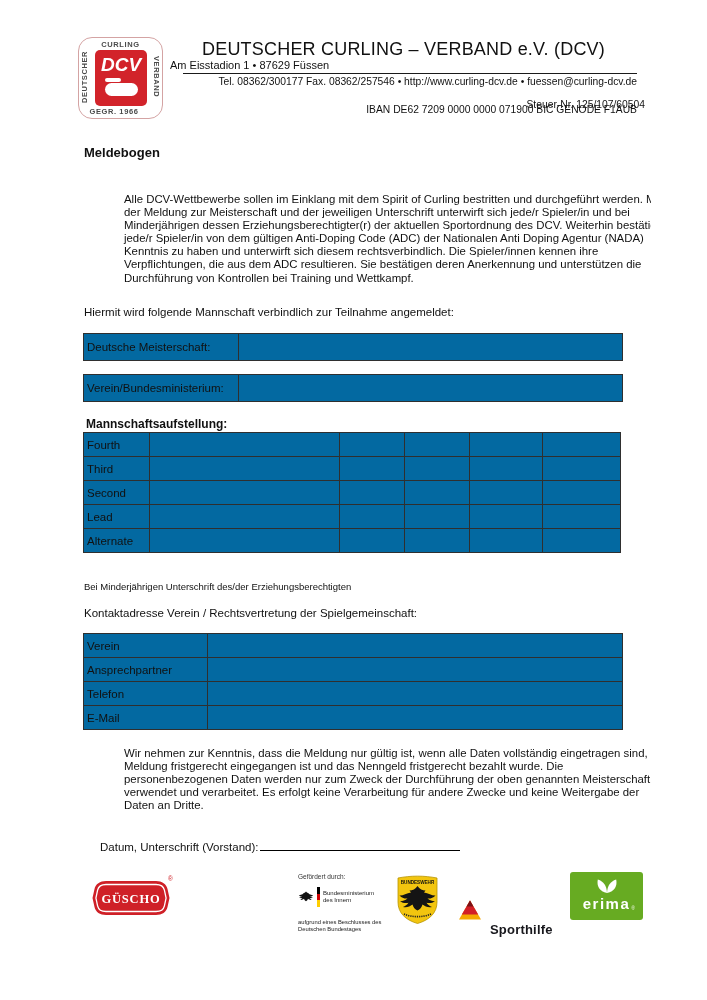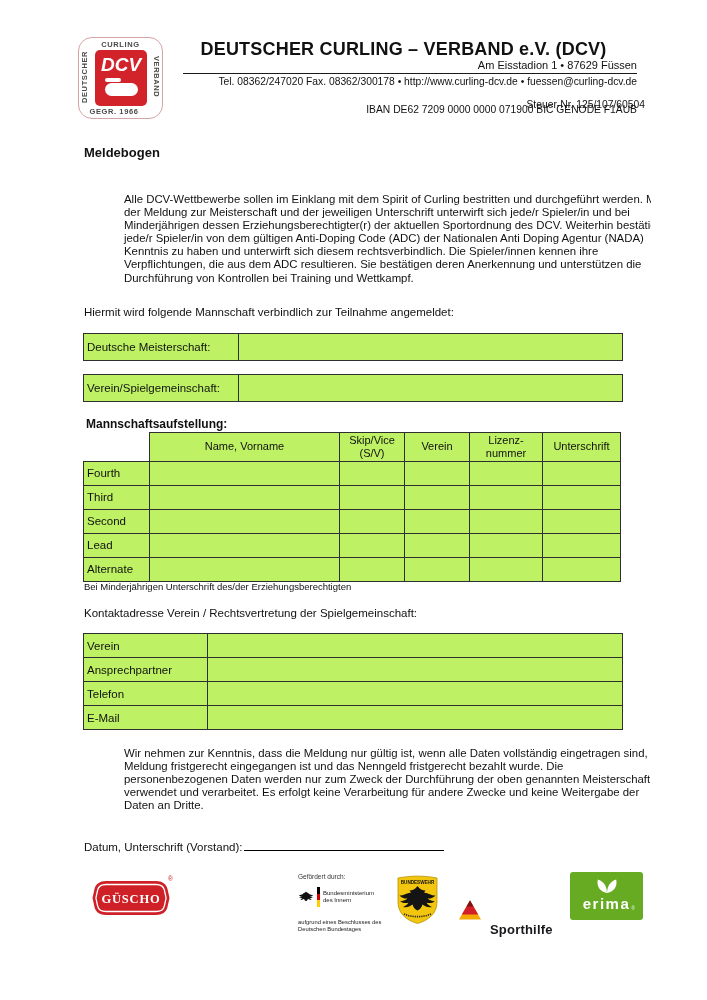--- a/index.html
+++ b/index.html
@@ -3,22 +3,22 @@
 <meta charset="utf-8">
 <style>
   html,body { margin:0; padding:0; background:#ffffff; }
   .page {
     position:relative; width:651px; height:1000px; background:#fff;
     font-family:"Liberation Sans", sans-serif; color:#111; overflow:hidden;
   }
   .abs { position:absolute; }
 
   
-  .doc-title { font-weight:bold; font-size:18px; text-align:center; letter-spacing:0.2px; }
-  .addr-line { font-size:11px; text-align:right; }
+  .doc-title { font-weight:normal; font-size:18px; text-align:center; letter-spacing:0.2px; }
+  .addr-line { font-size:11px; }
   .head-rule { border-top:1.4px solid #1a1a1a; }
   .contact-line { font-size:10.3px; text-align:right; }
 
   
   .logo-frame { width:85px; height:82px; border:1.6px solid #d4a3a3; border-radius:14px;
     box-sizing:border-box; background:#fff; position:relative; }
   .logo-word { position:absolute; font-size:7.5px; font-weight:bold; color:#4a4a4a; letter-spacing:0.6px; }
   .logo-word.top { top:2px; left:0; right:0; text-align:center; }
   .logo-word.bottom { bottom:2px; left:0; right:13px; text-align:center; }
   .logo-word.side { top:9px; height:60px; display:flex; align-items:center; justify-content:center; writing-mode:vertical-rl; }
@@ -32,21 +32,21 @@
 
   
   .h-bold { font-size:13px; font-weight:bold; }
   .para { font-size:11.4px; line-height:13.1px; width:545px;margin-left:40px; }
   .label-line { font-size:11.5px; }
   .small-note { font-size:9.5px; }
 
   
   table { border-collapse:collapse; table-layout:fixed; }
   td { border:1.5px solid #2f2f2f; font-size:11.5px; padding:0 4px; vertical-align:middle;
-       background:#bef264; overflow:hidden; }
+       background:#0369a1; overflow:hidden; }
   td.ghost { border:none; background:transparent; }
   td.head { font-size:11px; text-align:center; padding:1px 2px; line-height:1.18; }
   td.rowlabel { padding-left:3px; }
 
   
   .sig-line { display:inline-block; width:200px; height:12px; border-bottom:1.3px solid #000;
     vertical-align:baseline; margin-left:1px; }
 
   
   .visionall-name { font-size:14px; font-weight:bold; letter-spacing:2px; color:#9e1b32; text-align:center; }
@@ -80,21 +80,21 @@
           <div class="stone-handle"></div>
           <div class="stone-body"></div>
         </div>
       </div>
     </div>
   </div>
 
   <div class="abs doc-title" style="left:170px; top:39px; width:467px;">DEUTSCHER CURLING – VERBAND e.V. (DCV)</div>
   <div class="abs addr-line" style="left:170px; top:59px; width:467px;">Am Eisstadion 1 • 87629 Füssen</div>
   <div class="abs head-rule" style="left:183px; top:73px; width:454px;"></div>
-  <div class="abs contact-line" style="left:150px; top:76px; width:487px;">Tel. 08362/247020 Fax. 08362/300178 • http://www.curling-dcv.de • fuessen@curling-dcv.de</div>
+  <div class="abs contact-line" style="left:150px; top:76px; width:487px;">Tel. 08362/300177 Fax. 08362/257546 • http://www.curling-dcv.de • fuessen@curling-dcv.de</div>
   <div class="abs contact-line" style="left:150px; top:87.5px; width:487px;margin-top:16px;">IBAN DE62 7209 0000 0000 071900 BIC GENODE F1AUB</div>
   <div class="abs contact-line" style="left:158px; top:99px; width:487px;">Steuer-Nr. 125/107/60504</div>
 
   <div class="abs h-bold" style="left:84px; top:145px;">Meldebogen</div>
 
   <div class="abs para" style="left:84px; top:193px;">Alle DCV-Wettbewerbe sollen im Einklang mit dem Spirit of Curling bestritten und durchgeführt werden. Mit der Meldung zur Meisterschaft und der jeweiligen Unterschrift unterwirft sich jede/r Spieler/in und bei Minderjährigen dessen Erziehungsberechtigter(r) der aktuellen Sportordnung des DCV. Weiterhin bestätigt jede/r Spieler/in von dem gültigen Anti-Doping Code (ADC) der Nationalen Anti Doping Agentur (NADA) Kenntnis zu haben und unterwirft sich diesem rechtsverbindlich. Die Spieler/innen kennen ihre Verpflichtungen, die aus dem ADC resultieren. Sie bestätigen deren Anerkennung und unterstützen die Durchführung von Kontrollen bei Training und Wettkampf.</div>
 
   <div class="abs label-line" style="left:84px; top:306px;">Hiermit wird folgende Mannschaft verbindlich zur Teilnahme angemeldet:</div>
 
   <table class="abs" style="left:83px; top:333px; width:539px;">
@@ -110,46 +110,38 @@
   </tbody>
     </table>
 
   <table class="abs" style="left:83px; top:374px; width:539px;">
     <colgroup>
         <col style="width:155px;">
         <col style="width:384px;">
       </colgroup>
     <tbody>
         <tr style="height:27px;">
-      <td class="rowlabel">Verein/Spielgemeinschaft:</td>
+      <td class="rowlabel">Verein/Bundesministerium:</td>
       <td></td>
     </tr>
   </tbody>
     </table>
 
   <div class="abs h-bold" style="left:86px; top:417px; font-size:12px;">Mannschaftsaufstellung:</div>
 
   <table class="abs" style="left:83px; top:432px; width:537px;">
     <colgroup>
       <col style="width:66px;">
         <col style="width:190px;">
         <col style="width:65px;">
       <col style="width:65px;">
         <col style="width:73px;">
         <col style="width:78px;">
     </colgroup>
     <tbody>
-        <tr style="height:26px;">
-      <td class="ghost"></td>
-      <td class="head">Name, Vorname</td>
-      <td class="head">Skip/Vice (S/V)</td>
-      <td class="head">Verein</td>
-      <td class="head">Lizenz-nummer</td>
-      <td class="head">Unterschrift</td>
-    </tr>
     <tr style="height:24px;">
       <td class="rowlabel">Fourth</td>
       <td></td>
           <td></td>
       <td></td>
           <td></td>
       <td></td>
     </tr>
     <tr style="height:24px;">
       <td class="rowlabel">Third</td>
@@ -210,21 +202,21 @@
     </tr>
     <tr style="height:24px;">
       <td class="rowlabel">E-Mail</td>
       <td></td>
     </tr>
   </tbody>
     </table>
 
   <div class="abs para" style="left:84px; top:747px;">Wir nehmen zur Kenntnis, dass die Meldung nur gültig ist, wenn alle Daten vollständig eingetragen sind, die Meldung fristgerecht eingegangen ist und das Nenngeld fristgerecht bezahlt wurde. Die personenbezogenen Daten werden nur zum Zweck der Durchführung der oben genannten Meisterschaft verwendet und verarbeitet. Es erfolgt keine Verarbeitung für andere Zwecke und keine Weitergabe der Daten an Dritte.</div>
 
-  <div class="abs label-line" style="left:84px; top:838px;">
+  <div class="abs label-line" style="left:100px; top:838px;">
     <span>Datum, Unterschrift (Vorstand):</span><span class="sig-line"></span>
   </div>
 
   <div class="abs" style="left:90px; top:878px;">
     <svg width="82" height="40" viewBox="0 0 82 40">
       <path d="M16 3 H66 C72 3 76.5 6 77.5 11 L79.5 20 77.5 29 C76.5 34 72 37 66 37 H16 C10 37 5.5 34 4.5 29 L2.5 20 4.5 11 C5.5 6 10 3 16 3 Z" fill="#cf2027"></path>
       <path d="M16 6.5 H66 C70.2 6.5 73.6 8.6 74.4 12.2 L76.1 20 74.4 27.8 C73.6 31.4 70.2 33.5 66 33.5 H16 C11.8 33.5 8.4 31.4 7.6 27.8 L5.9 20 7.6 12.2 C8.4 8.6 11.8 6.5 16 6.5 Z" fill="none" stroke="#ffffff" stroke-width="1.3"></path>
       <text x="41" y="24.5" text-anchor="middle" fill="#ffffff" font-family="Liberation Serif, serif" font-size="12.5" font-weight="bold" letter-spacing="0.8">GÜSCHO</text>
     </svg>
     <span class="abs guescho-reg" style="left:78px; top:-3px;">®</span>

